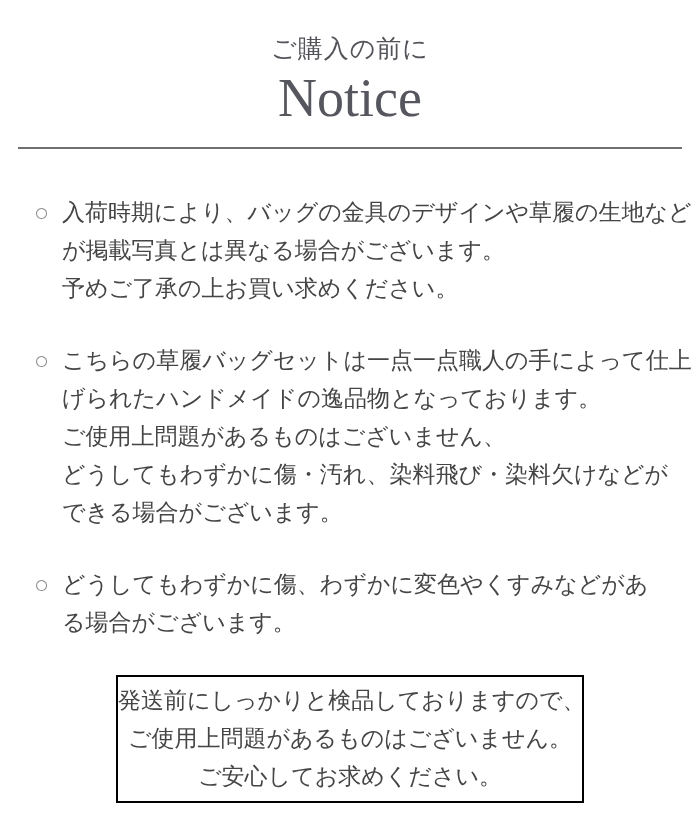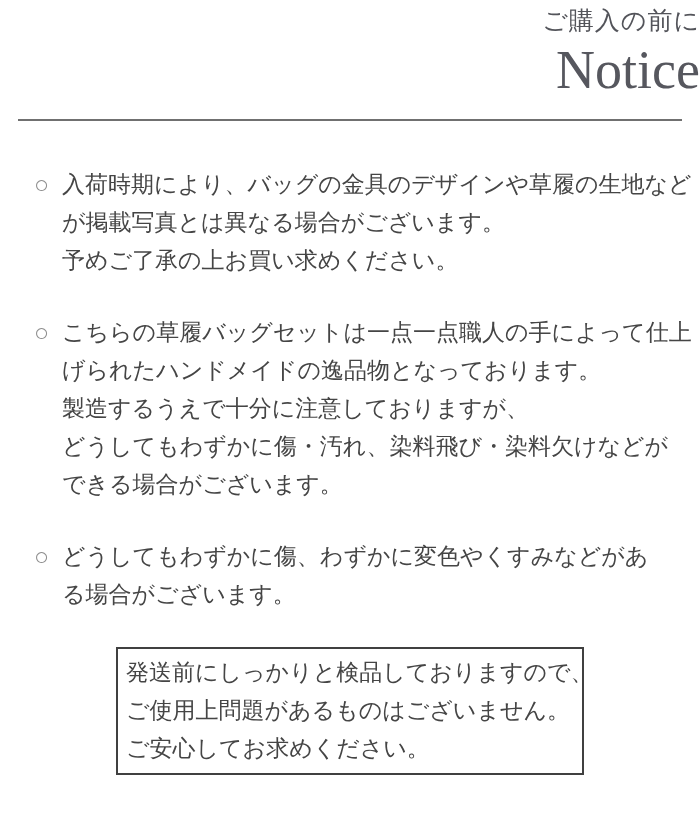--- a/index.html
+++ b/index.html
@@ -8,22 +8,22 @@
   }
   body {
     width: 700px;
     height: 832px;
     background: #ffffff;
     font-family: "Liberation Sans", "DejaVu Sans", sans-serif;
     overflow: hidden;
   }
   
   .header {
-    text-align: right;
-    padding-top: 4px;
+    text-align: center;
+    padding-top: 32px;
   }
   .subtitle {
     font-family: "Liberation Serif", "DejaVu Serif", serif;
     font-size: 25px;
     line-height: 34px;
     letter-spacing: 1px;
     color: #53545a;
   }
   .title {
     font-family: Liberation Serif, serif;
@@ -61,23 +61,23 @@
     color: #8f8f8f;
   }
   .notice-text {
     white-space: pre;
   }
   
   .assurance-box {
     box-sizing: border-box;
     width: 468px;
     margin: 26px auto 0 auto;
-    border: 2px solid #404040;
-    padding: 4px 0 6px 8px;
-    text-align: left;
+    border: 2px solid #000000;
+    padding: 4px 0 6px 0;
+    text-align: center;
   }
   .assurance-text {
     font-size: 23px;
     line-height: 38px;
     color: #454545;
     white-space: pre;
   }
 </style>
 </head>
 <body>
@@ -93,21 +93,21 @@
   <li class="notice-item">
     <span class="notice-bullet">○</span>
     <div class="notice-text">入荷時期により、バッグの金具のデザインや草履の生地など
 が掲載写真とは異なる場合がございます。
 予めご了承の上お買い求めください。</div>
   </li>
   <li class="notice-item">
     <span class="notice-bullet">○</span>
     <div class="notice-text">こちらの草履バッグセットは一点一点職人の手によって仕上
 げられたハンドメイドの逸品物となっております。
-製造するうえで十分に注意しておりますが、
+ご使用上問題があるものはございません、
 どうしてもわずかに傷・汚れ、染料飛び・染料欠けなどが
 できる場合がございます。</div>
   </li>
   <li class="notice-item">
     <span class="notice-bullet">○</span>
     <div class="notice-text">どうしてもわずかに傷、わずかに変色やくすみなどがあ
 る場合がございます。</div>
   </li>
 </ul>
 

